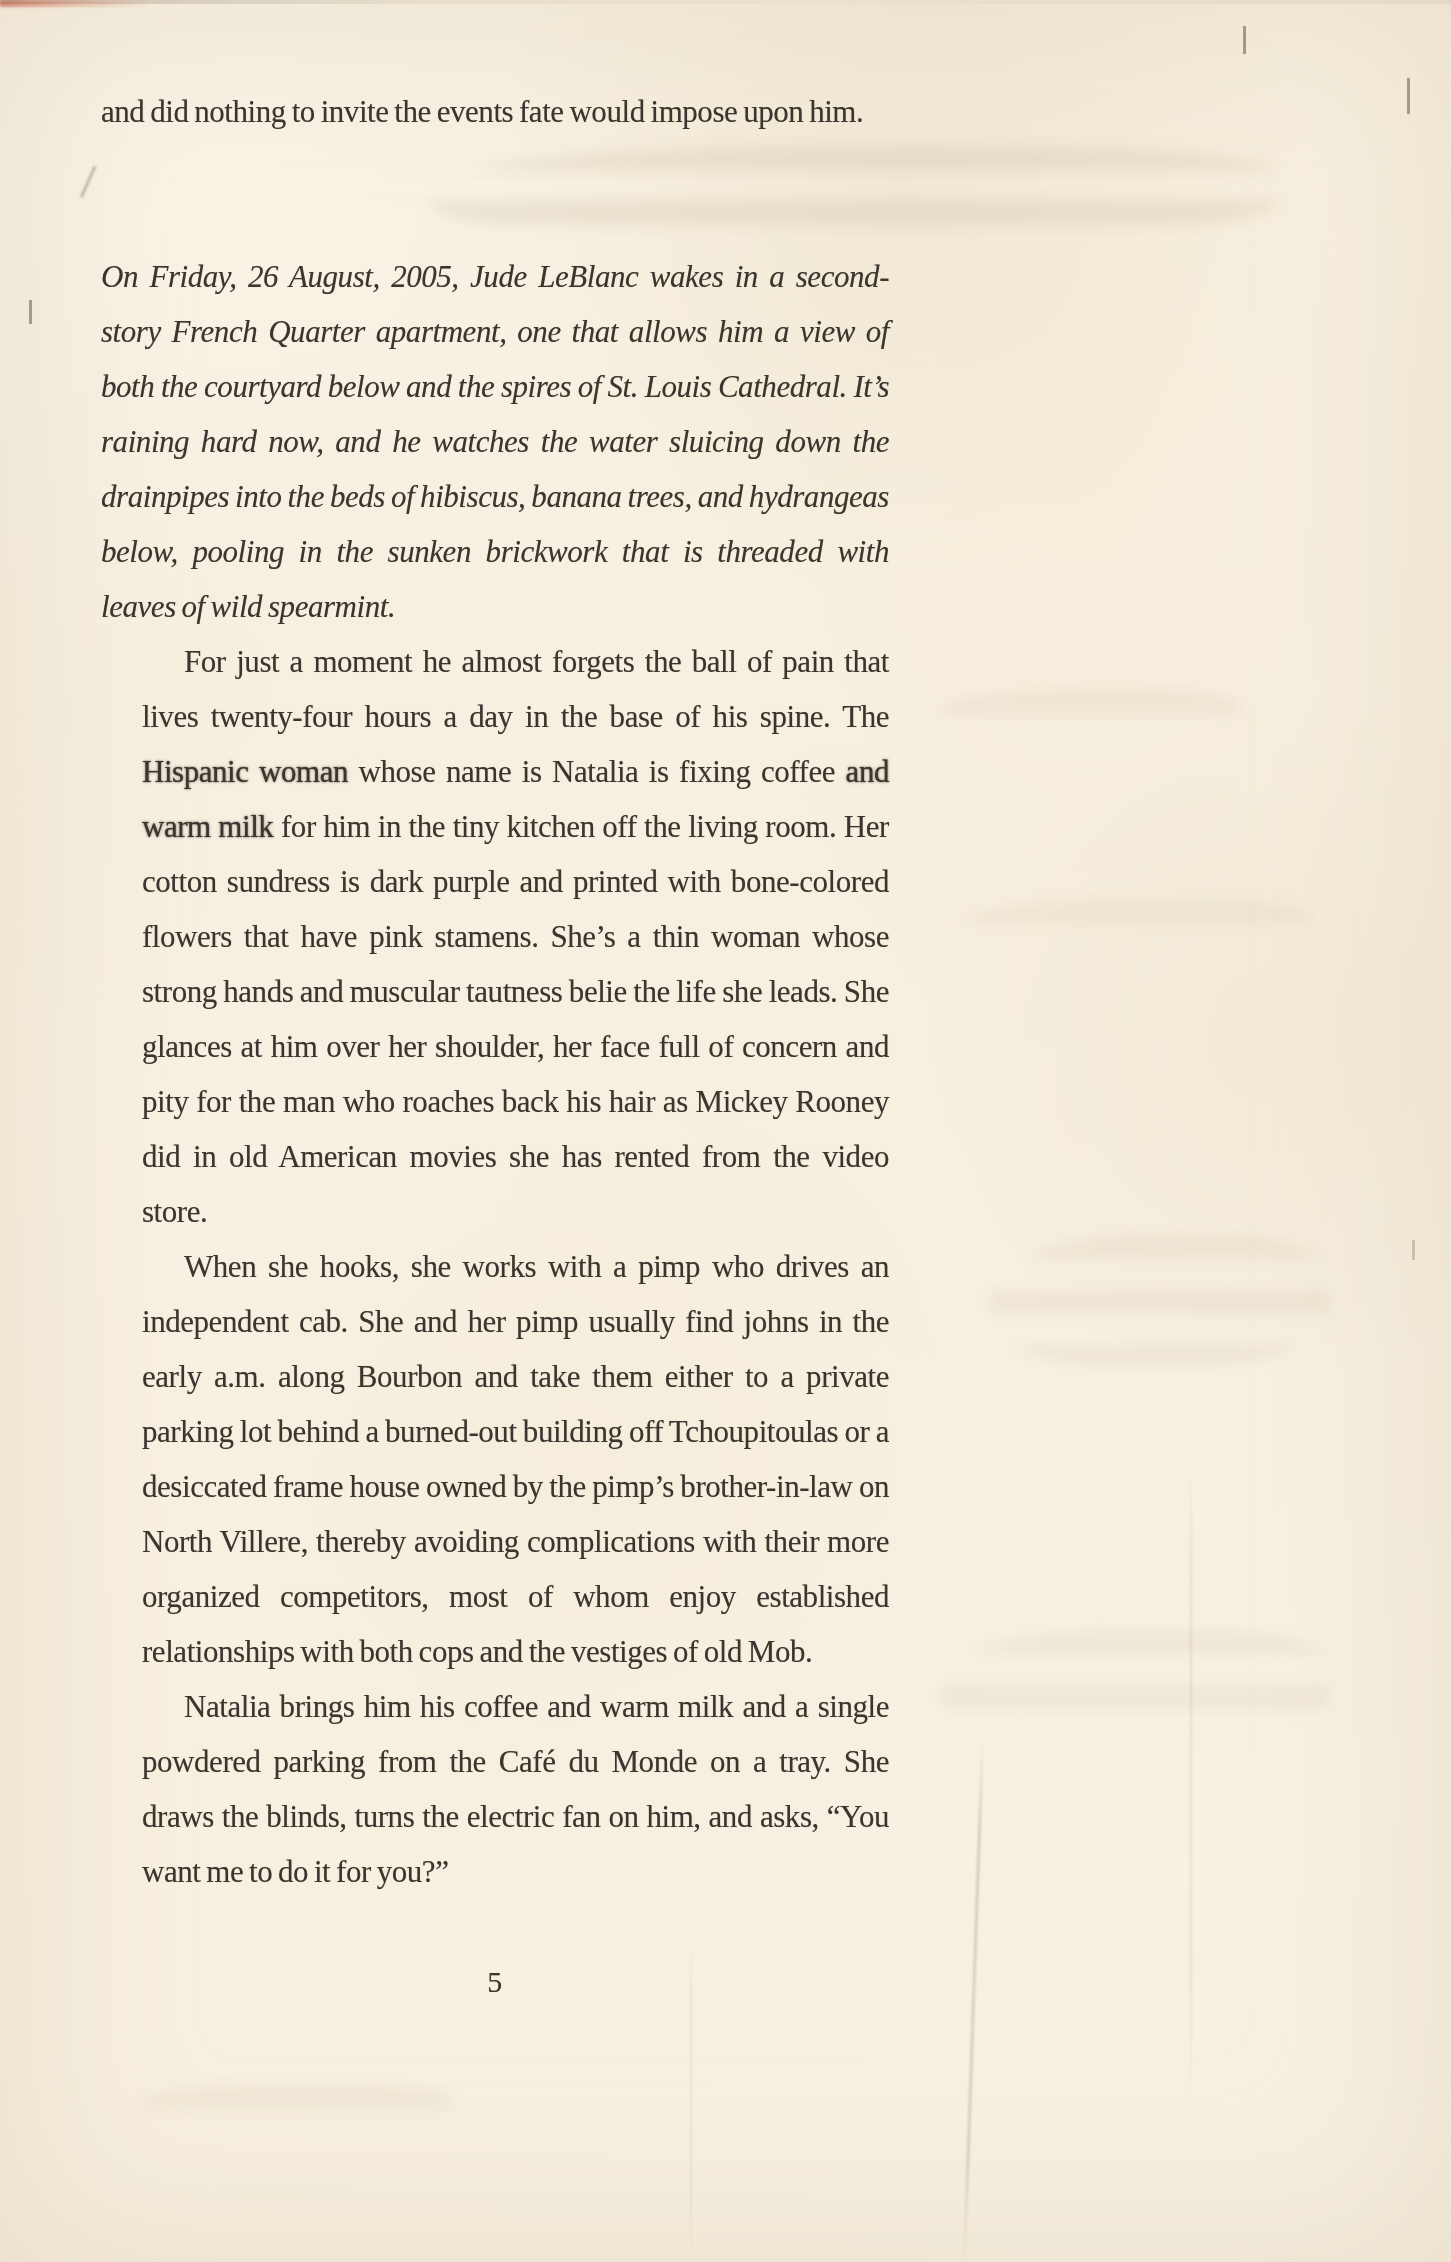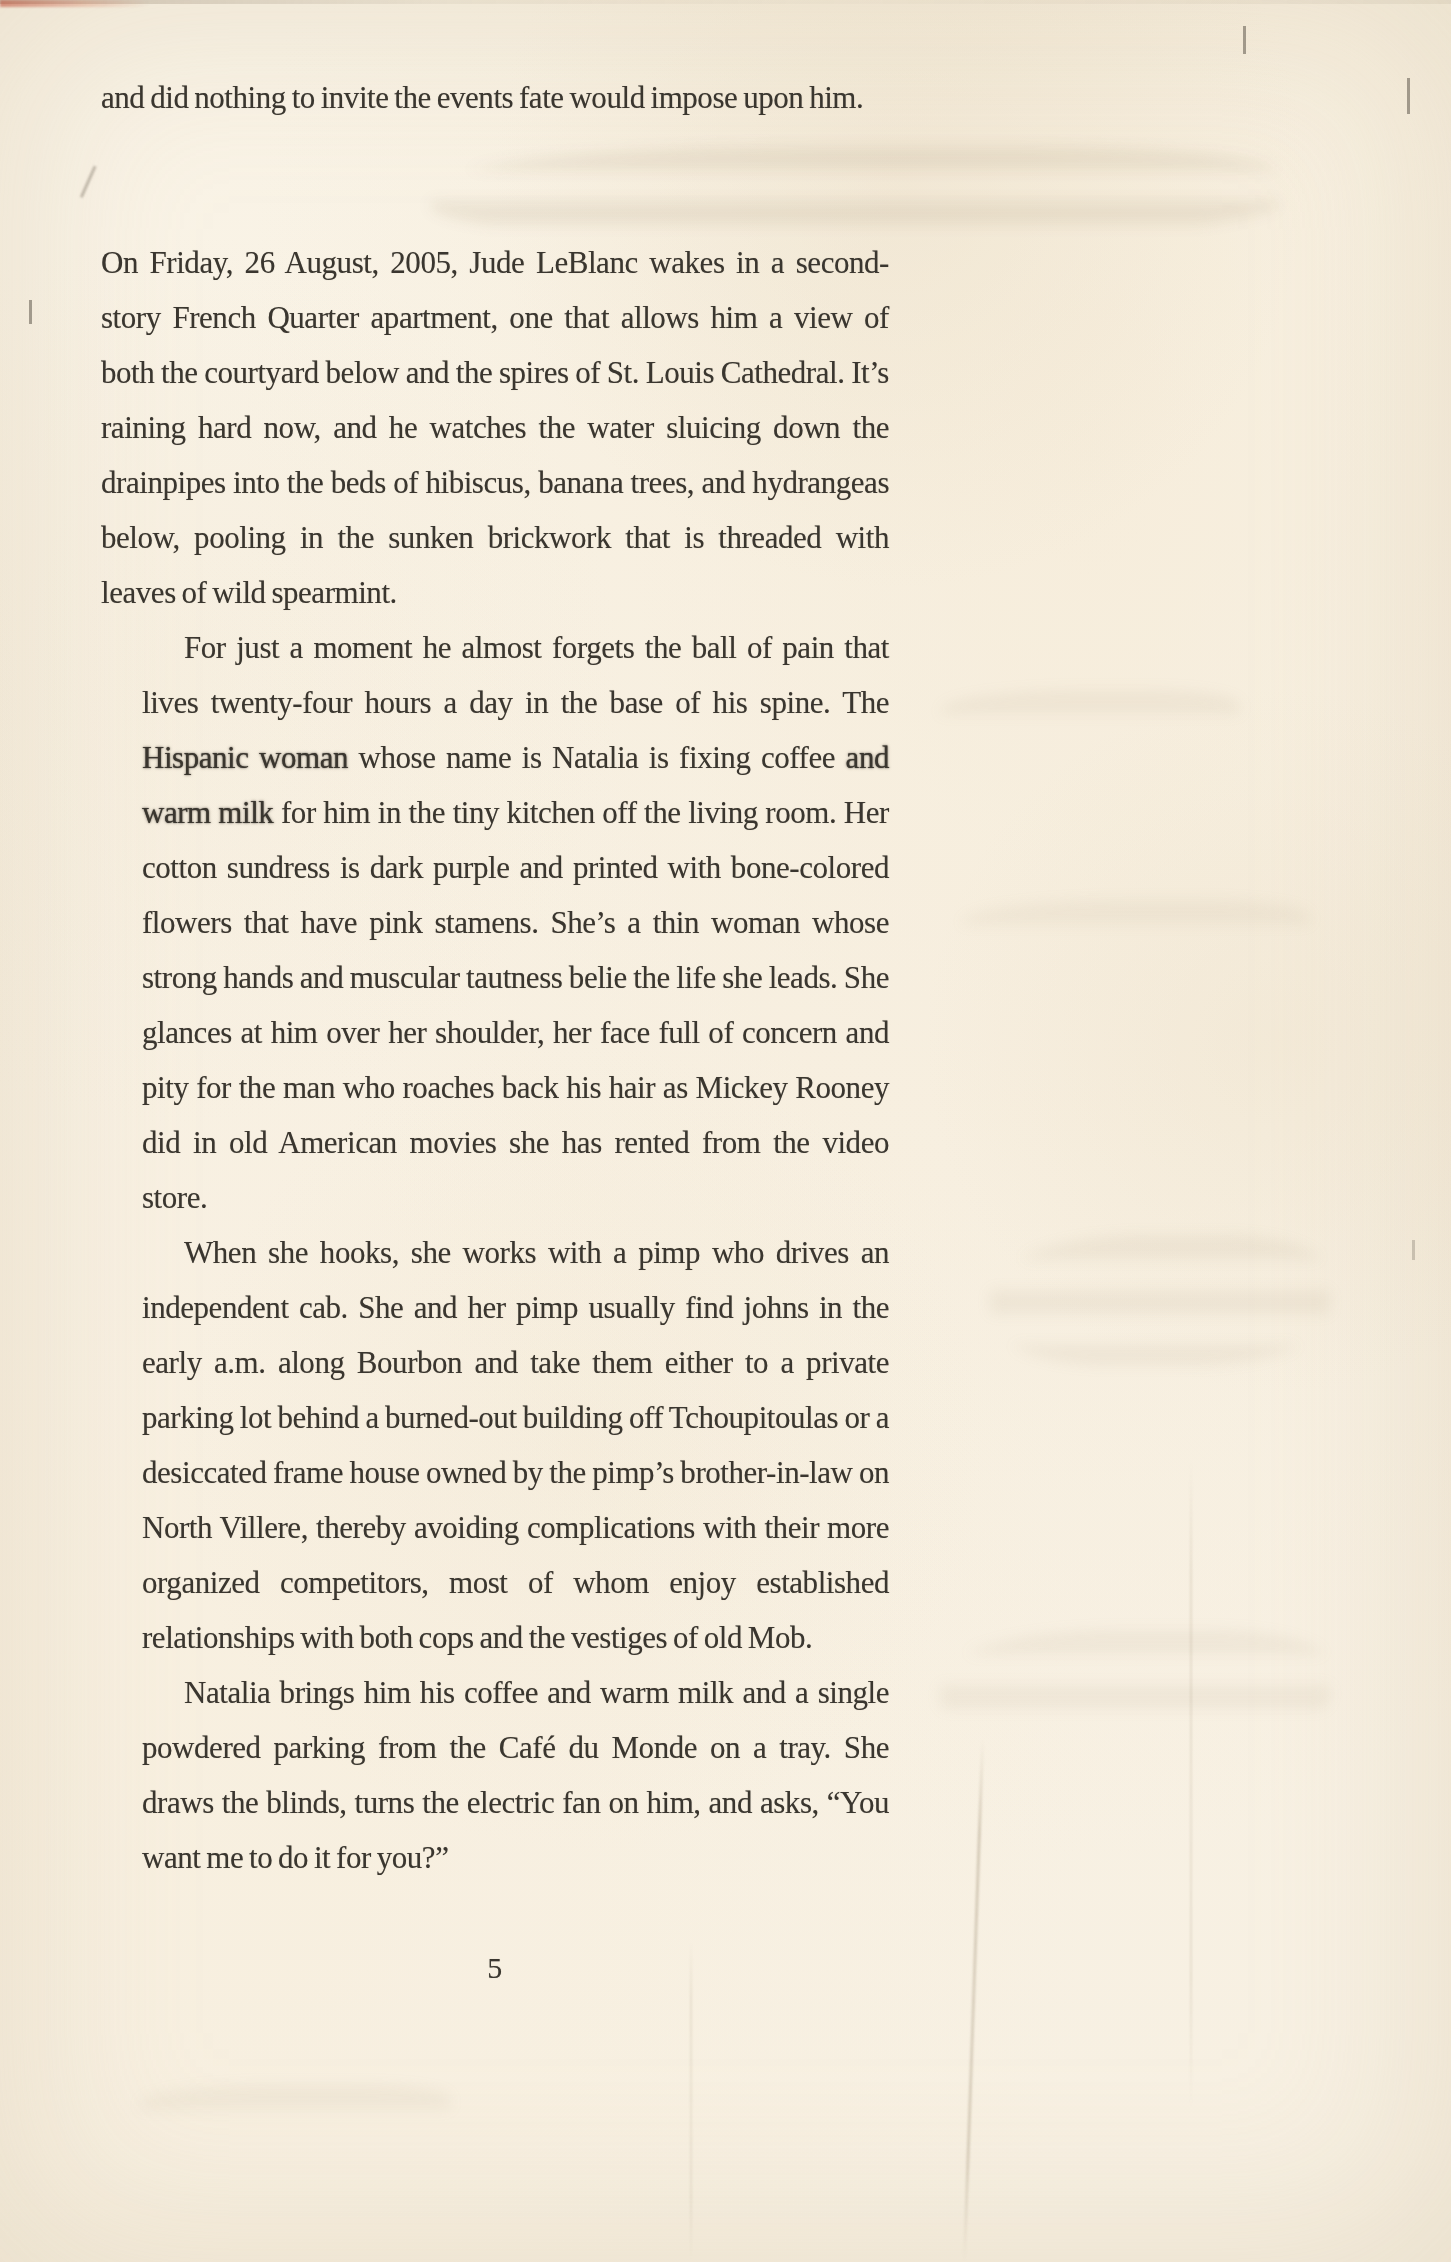--- a/index.html
+++ b/index.html
@@ -28,33 +28,33 @@
     inset: 0;
     background:
       radial-gradient(circle at 62% 8%, rgba(225,210,182,0.25), transparent 18%),
       radial-gradient(circle at 88% 46%, rgba(228,214,186,0.22), transparent 20%),
       radial-gradient(circle at 40% 64%, rgba(236,224,198,0.18), transparent 24%),
       radial-gradient(circle at 12% 30%, rgba(238,226,202,0.2), transparent 22%);
   }
   .text-col {
     position: absolute;
     left: 101px;
-    top: 70px;
+    top: 84px;
     width: 788px;
     color: #3a362f;
     font-size: 31px;
     line-height: 55px;
     letter-spacing: -0.45px;
     word-spacing: -1.5px;
     text-align: justify;
     hyphens: none;
     text-shadow: 0 0 0.7px rgba(56,52,45,0.4);
   }
   .para { margin: 0; }
-  .section-start { margin-top: 110px; }
+  .section-start { margin-top: 110px; font-style: italic; }
   .indent { text-indent: 42px; margin-left: 41px; }
   .smudge {
     text-shadow: 0 0 1.3px rgba(45,40,34,0.85), 0 0 3.5px rgba(70,60,48,0.4);
   }
   .page-number {
     margin-top: 55px;
     text-align: center;
     font-size: 30px;
     letter-spacing: 0.5px;
   }

